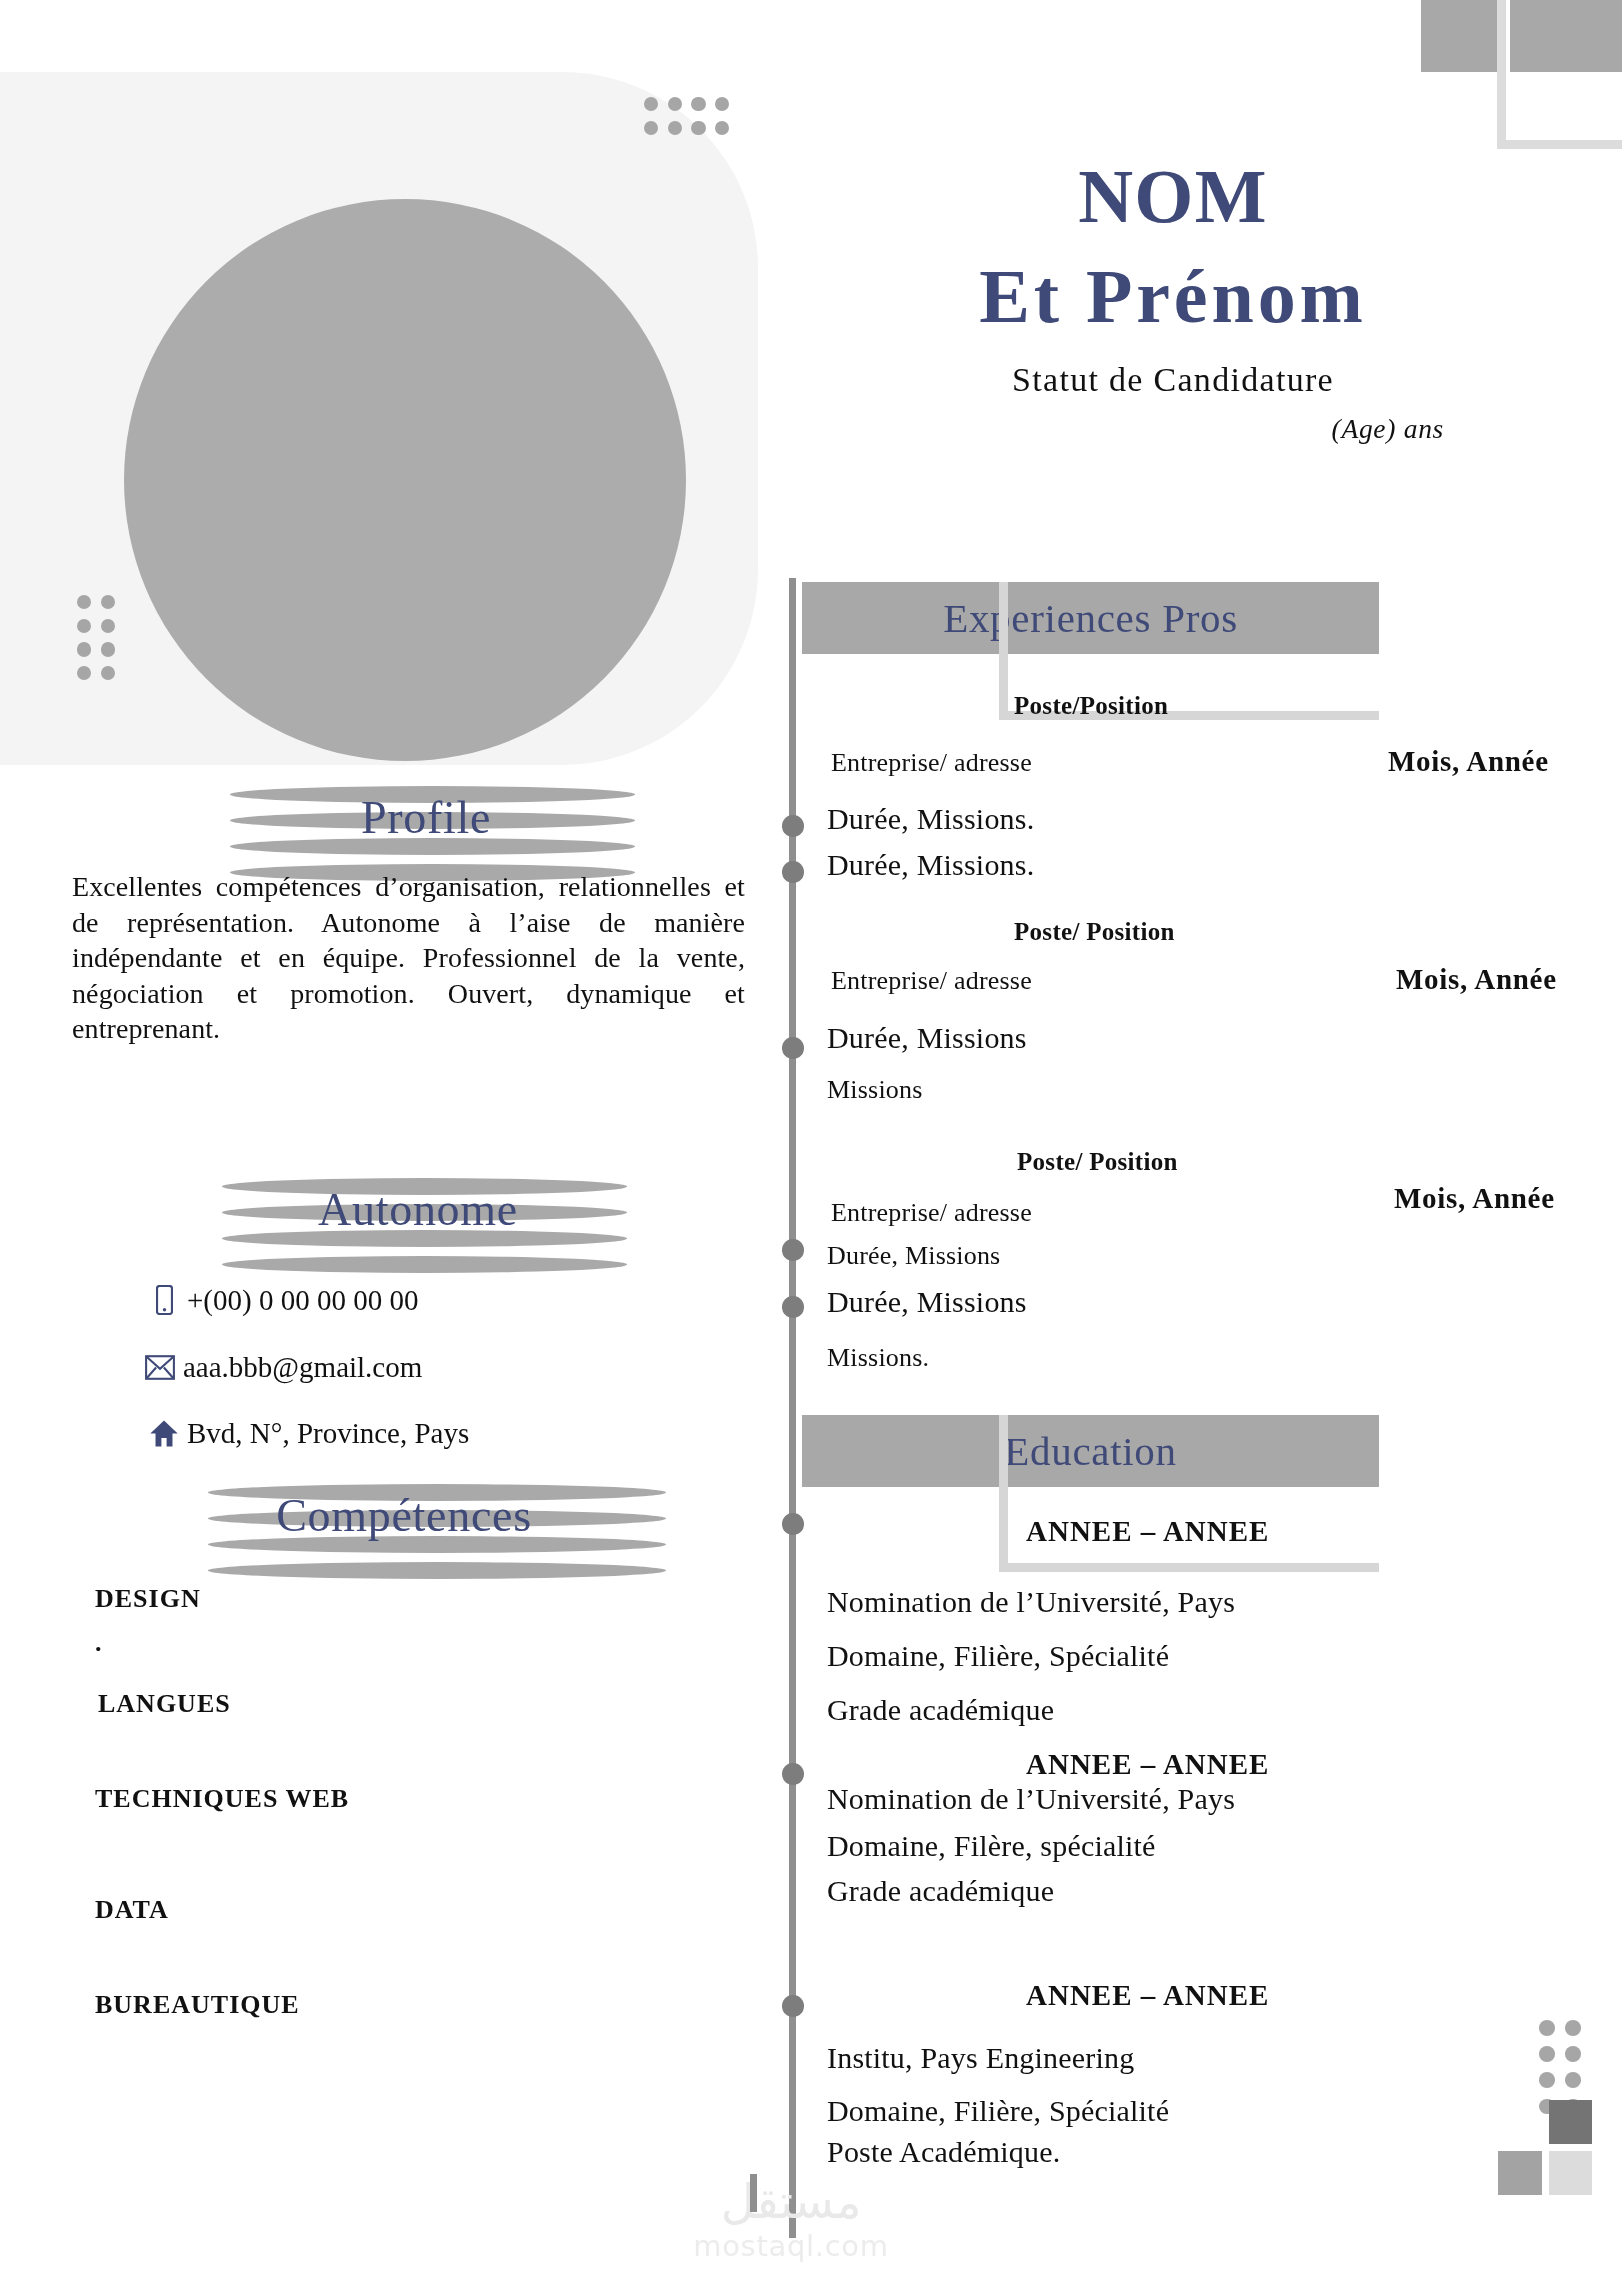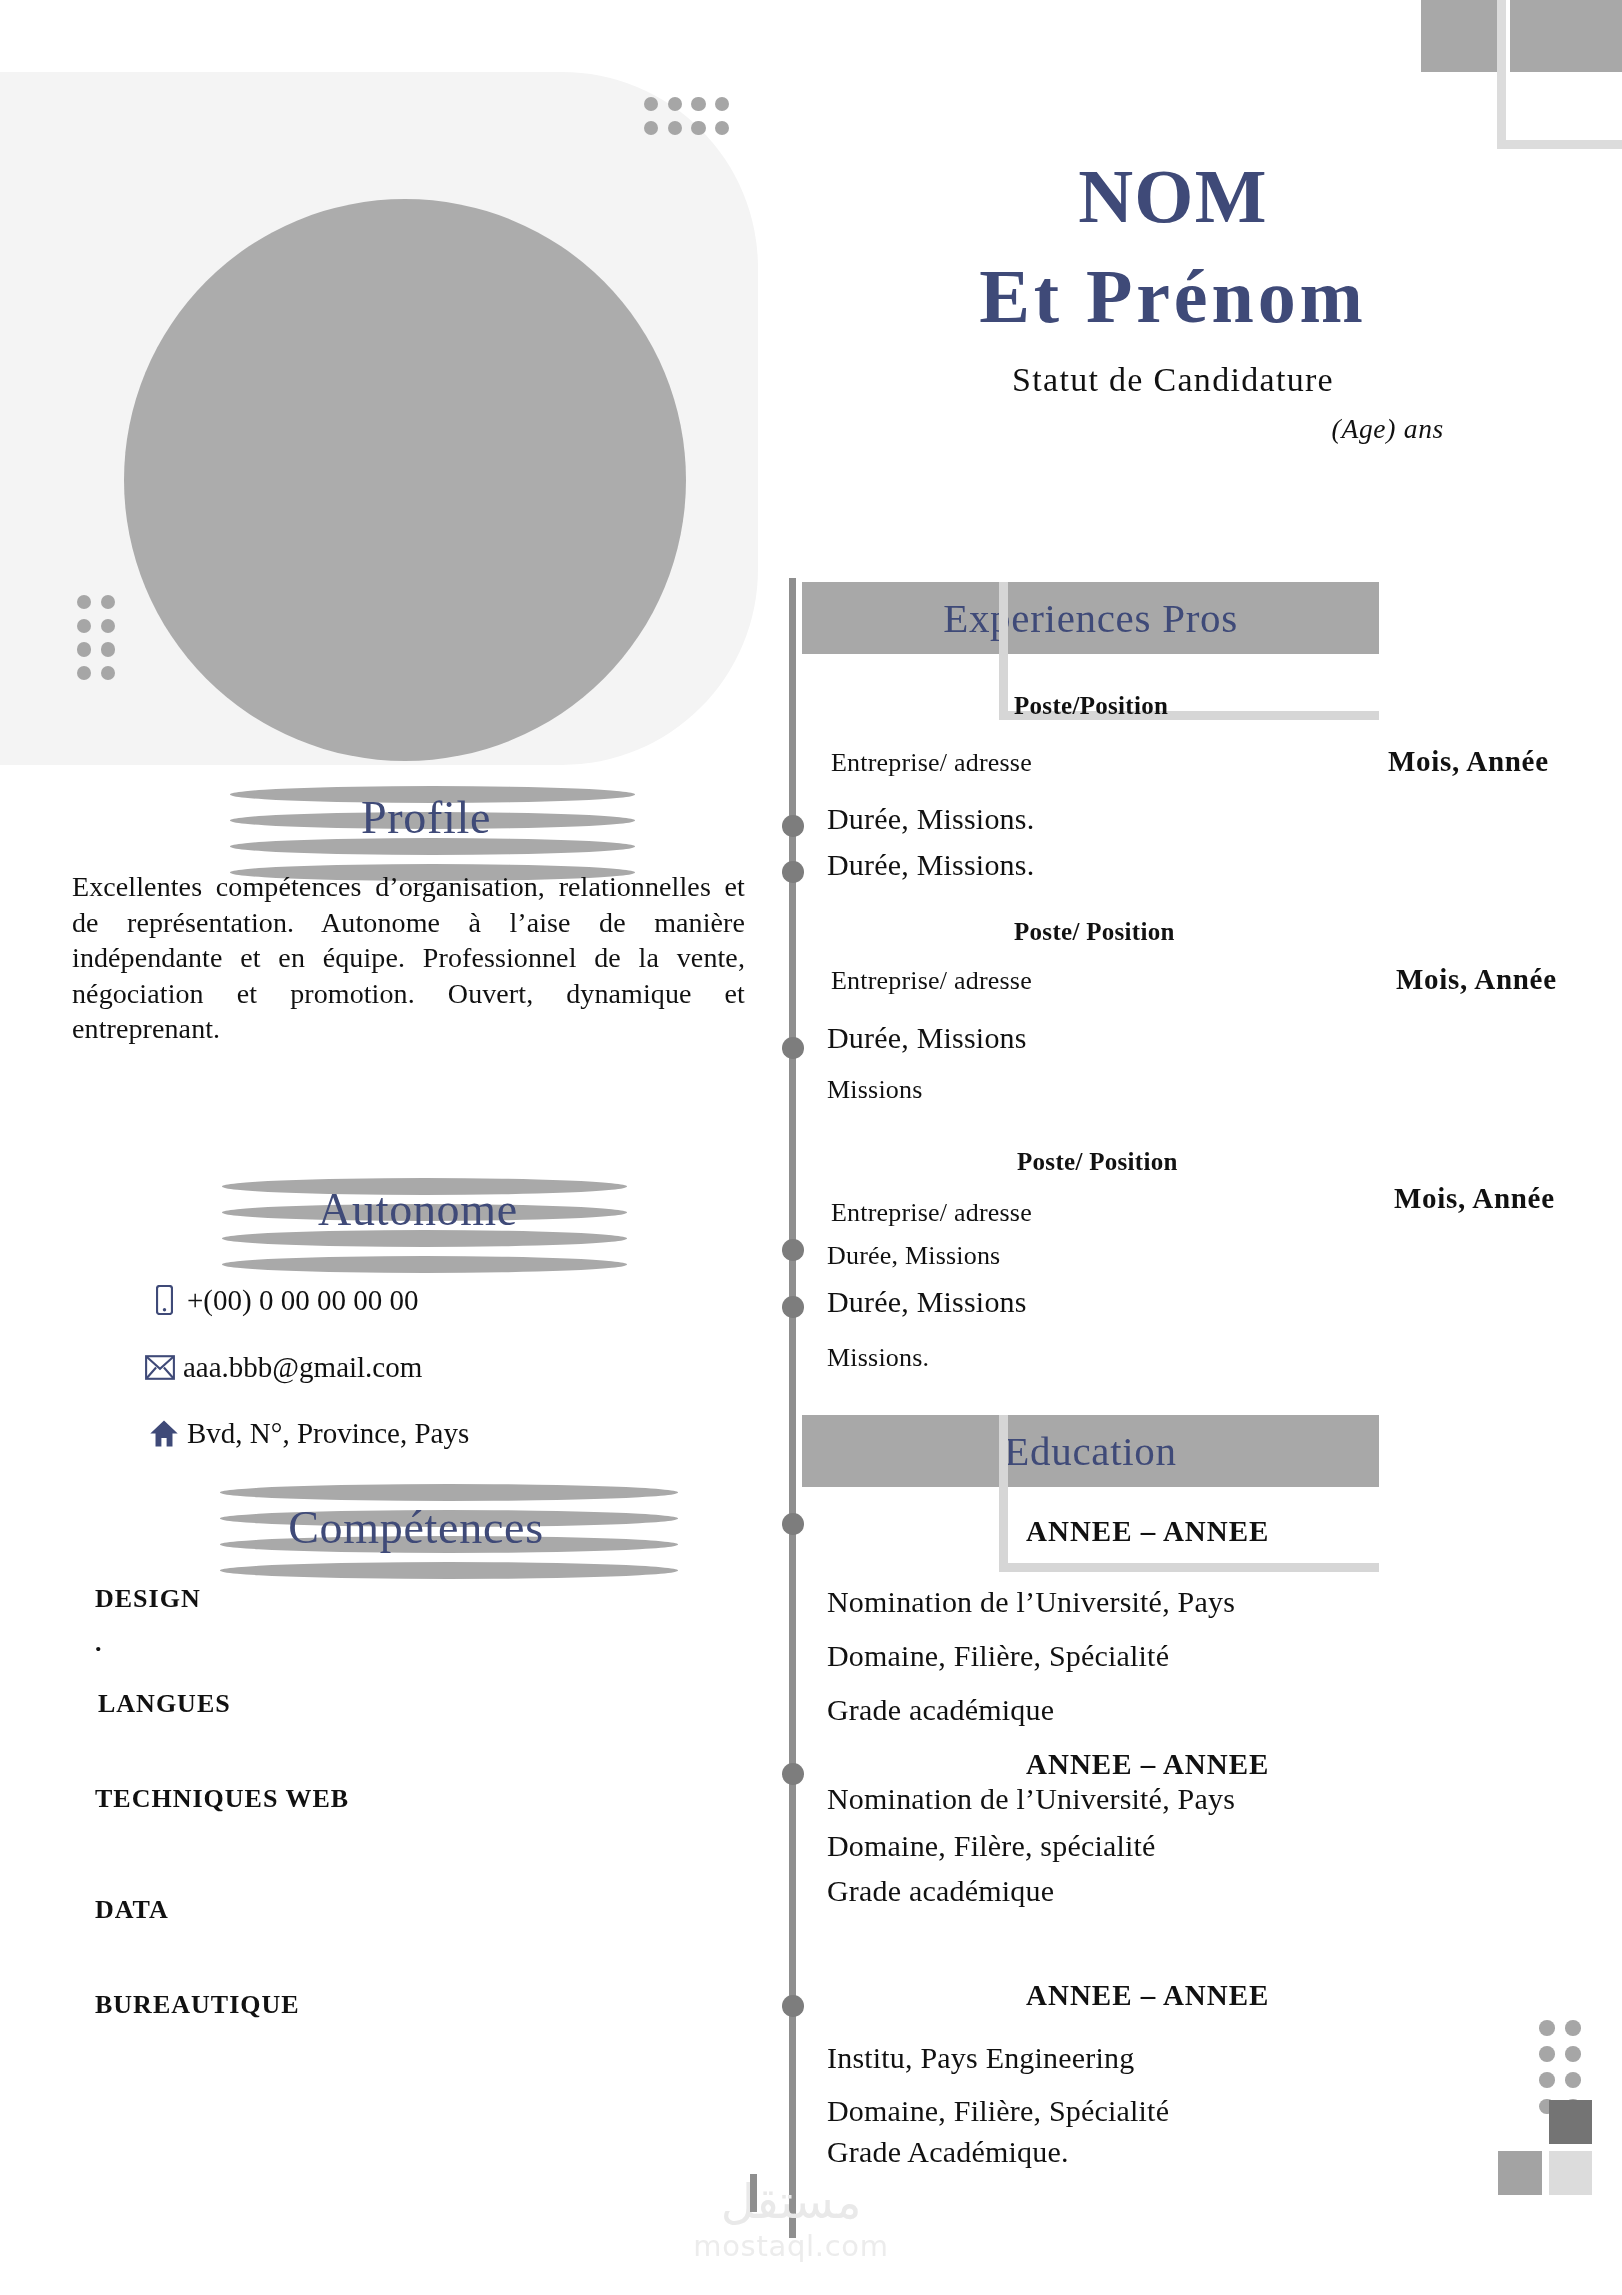--- a/index.html
+++ b/index.html
@@ -224,21 +224,21 @@
 <div class="r-line big" style="left:827px; top:1693px;">Grade académique</div>
 
 <div class="edu-year" style="left:1026px; top:1748px;">ANNEE – ANNEE</div>
 <div class="r-line big" style="left:827px; top:1782px;">Nomination de l’Université, Pays</div>
 <div class="r-line big" style="left:827px; top:1829px;">Domaine, Filère, spécialité</div>
 <div class="r-line big" style="left:827px; top:1874px;">Grade académique</div>
 
 <div class="edu-year" style="left:1026px; top:1979px;">ANNEE – ANNEE</div>
 <div class="r-line big" style="left:827px; top:2041px;">Institu, Pays Engineering</div>
 <div class="r-line big" style="left:827px; top:2094px;">Domaine, Filière, Spécialité</div>
-<div class="r-line big" style="left:827px; top:2135px;">Grade Académique.</div>
+<div class="r-line big" style="left:827px; top:2135px;">Poste Académique.</div>
 
 <div class="side-head" style="left:158px; top:778px;">
   <div class="stripes">
     <i style="left:72px; top:7.8px;  width:405px;"></i>
     <i style="left:72px; top:34px;  width:405px;"></i>
     <i style="left:72px; top:60px;  width:405px;"></i>
     <i style="left:72px; top:86px; width:405px;"></i>
   </div>
   <div class="txt">Profile</div>
 </div>
@@ -276,21 +276,21 @@
 
 <div class="contact-row" style="left:149px; top:1416px;">
   <span class="ic">
     <svg width="30" height="29" viewBox="0 0 46 44">
         <path d="M23 2 L44 22 L36 22 L36 42 L27 42 L27 29 L19 29 L19 42 L10 42 L10 22 L2 22 Z" fill="#3f4a78"></path>
       </svg>
   </span>
   <span class="tx">Bvd, N°, Province, Pays</span>
 </div>
 
-<div class="side-head" style="left:148px; top:1476px;align-items:flex-end;">
+<div class="side-head" style="left:136px; top:1476px;">
   <div class="stripes">
     <i style="left:72px; top:7.8px;  width:458px;"></i>
     <i style="left:72px; top:34px;  width:458px;"></i>
     <i style="left:72px; top:60px;  width:458px;"></i>
     <i style="left:72px; top:86px; width:458px;"></i>
   </div>
   <div class="txt">Compétences</div>
 </div>
 
 <div class="skill" style="left:95px; top:1584px;">DESIGN</div>

